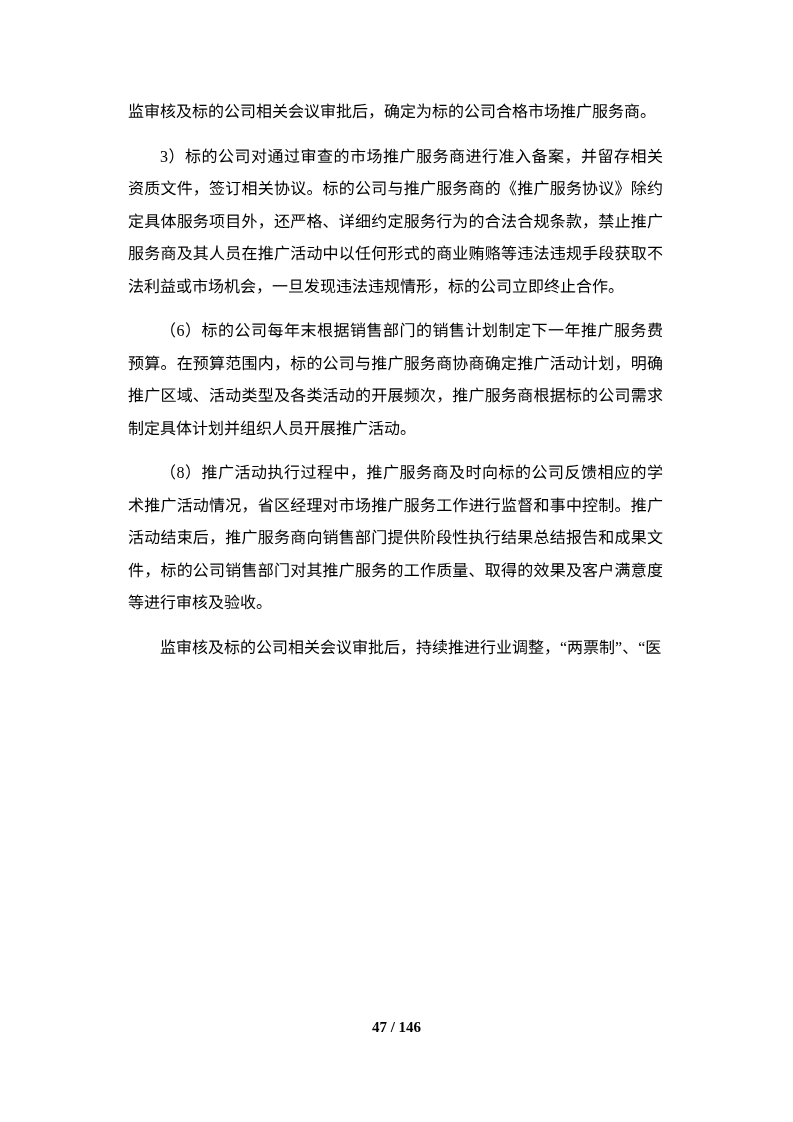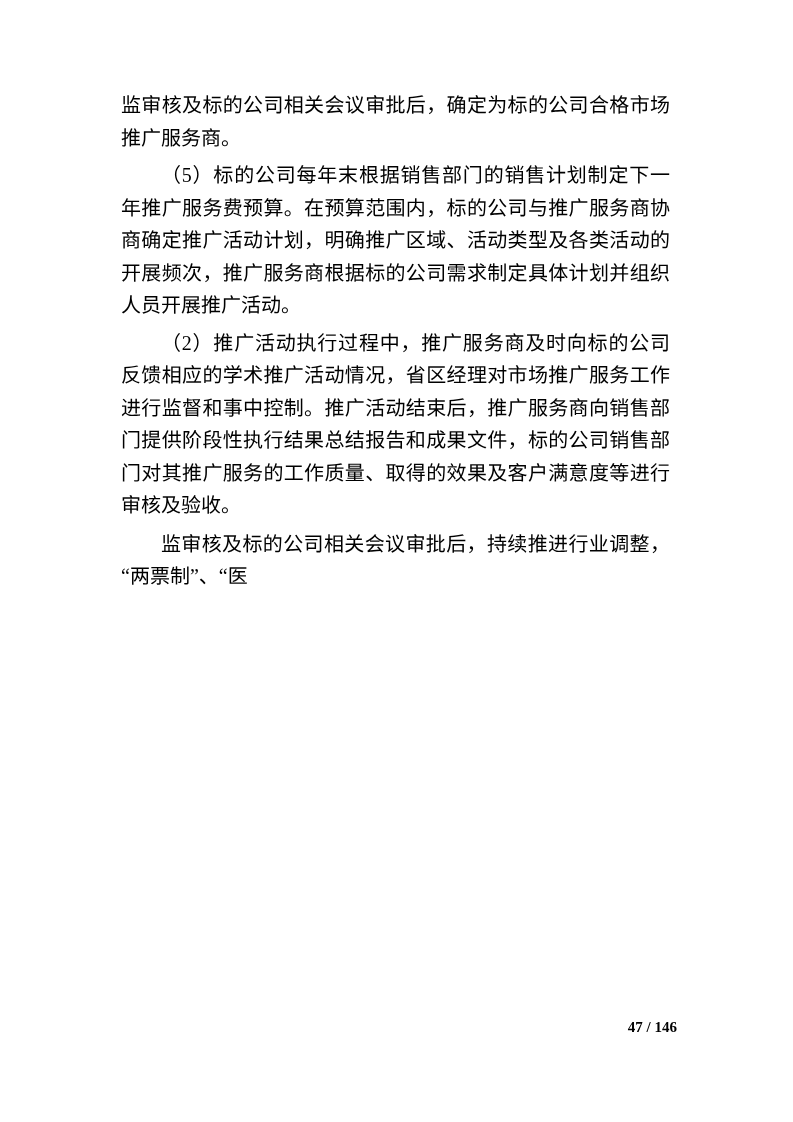--- a/index.html
+++ b/index.html
@@ -16,22 +16,22 @@
     color: #000000;
     overflow: hidden;
   }
   .content {
     position: absolute;
     left: 116px;
     top: 84px;
     width: 559px;
   }
   .content p {
-    margin: 5px;
-    font-size: 20px;
+    margin: 12px;
+    font-size: 16px;
     line-height: 32.5px;
     text-align: justify;
     word-break: break-all;
   }
   .content p.indent {
     text-indent: 2em;
   }
   .content p + p {
     margin-top: 2px;
   }
@@ -40,34 +40,35 @@
     margin-top: 6px;
   }
   .content p.after-heading {
     margin-top: 6px;
   }
   .footer {
     position: absolute;
     left: 116px;
     top: 1018px;
     width: 561px;
-    text-align: right;
+    text-align: center;
   }
   .footer .page-number {
     font-size: 15px;
     font-weight: bold;
     font-family: "Liberation Serif", "DejaVu Serif", serif;
   }
 </style>
 </head>
 <body>
 
 <div class="page">
   <div class="content">
     <p>监审核及标的公司相关会议审批后，确定为标的公司合格市场推广服务商。</p>
-    <p class="indent">（5）标的公司每年末根据销售部门的销售计划制定下一年推广服务费预算。在预算范围内，标的公司与推广服务商协商确定推广活动计划，明确推广区域、活动类型及各类活动的开展频次，推广服务商根据标的公司需求制定具体计划并组织人员开展推广活动。</p>
-    <p class="indent">（2）推广活动执行过程中，推广服务商及时向标的公司反馈相应的学术推广活动情况，省区经理对市场推广服务工作进行监督和事中控制。推广活动结束后，推广服务商向销售部门提供阶段性执行结果总结报告和成果文件，标的公司销售部门对其推广服务的工作质量、取得的效果及客户满意度等进行审核及验收。</p>
+    <p class="indent">3）标的公司对通过审查的市场推广服务商进行准入备案，并留存相关资质文件，签订相关协议。标的公司与推广服务商的《推广服务协议》除约定具体服务项目外，还严格、详细约定服务行为的合法合规条款，禁止推广服务商及其人员在推广活动中以任何形式的商业贿赂等违法违规手段获取不法利益或市场机会，一旦发现违法违规情形，标的公司立即终止合作。</p>
+    <p class="indent">（6）标的公司每年末根据销售部门的销售计划制定下一年推广服务费预算。在预算范围内，标的公司与推广服务商协商确定推广活动计划，明确推广区域、活动类型及各类活动的开展频次，推广服务商根据标的公司需求制定具体计划并组织人员开展推广活动。</p>
+    <p class="indent">（8）推广活动执行过程中，推广服务商及时向标的公司反馈相应的学术推广活动情况，省区经理对市场推广服务工作进行监督和事中控制。推广活动结束后，推广服务商向销售部门提供阶段性执行结果总结报告和成果文件，标的公司销售部门对其推广服务的工作质量、取得的效果及客户满意度等进行审核及验收。</p>
     <p class="indent after-heading">监审核及标的公司相关会议审批后，持续推进行业调整，“两票制”、“医</p>
   </div>
   <div class="footer">
     <span class="page-number">47 / 146</span>
   </div>
 </div>
 
 </body></html>

